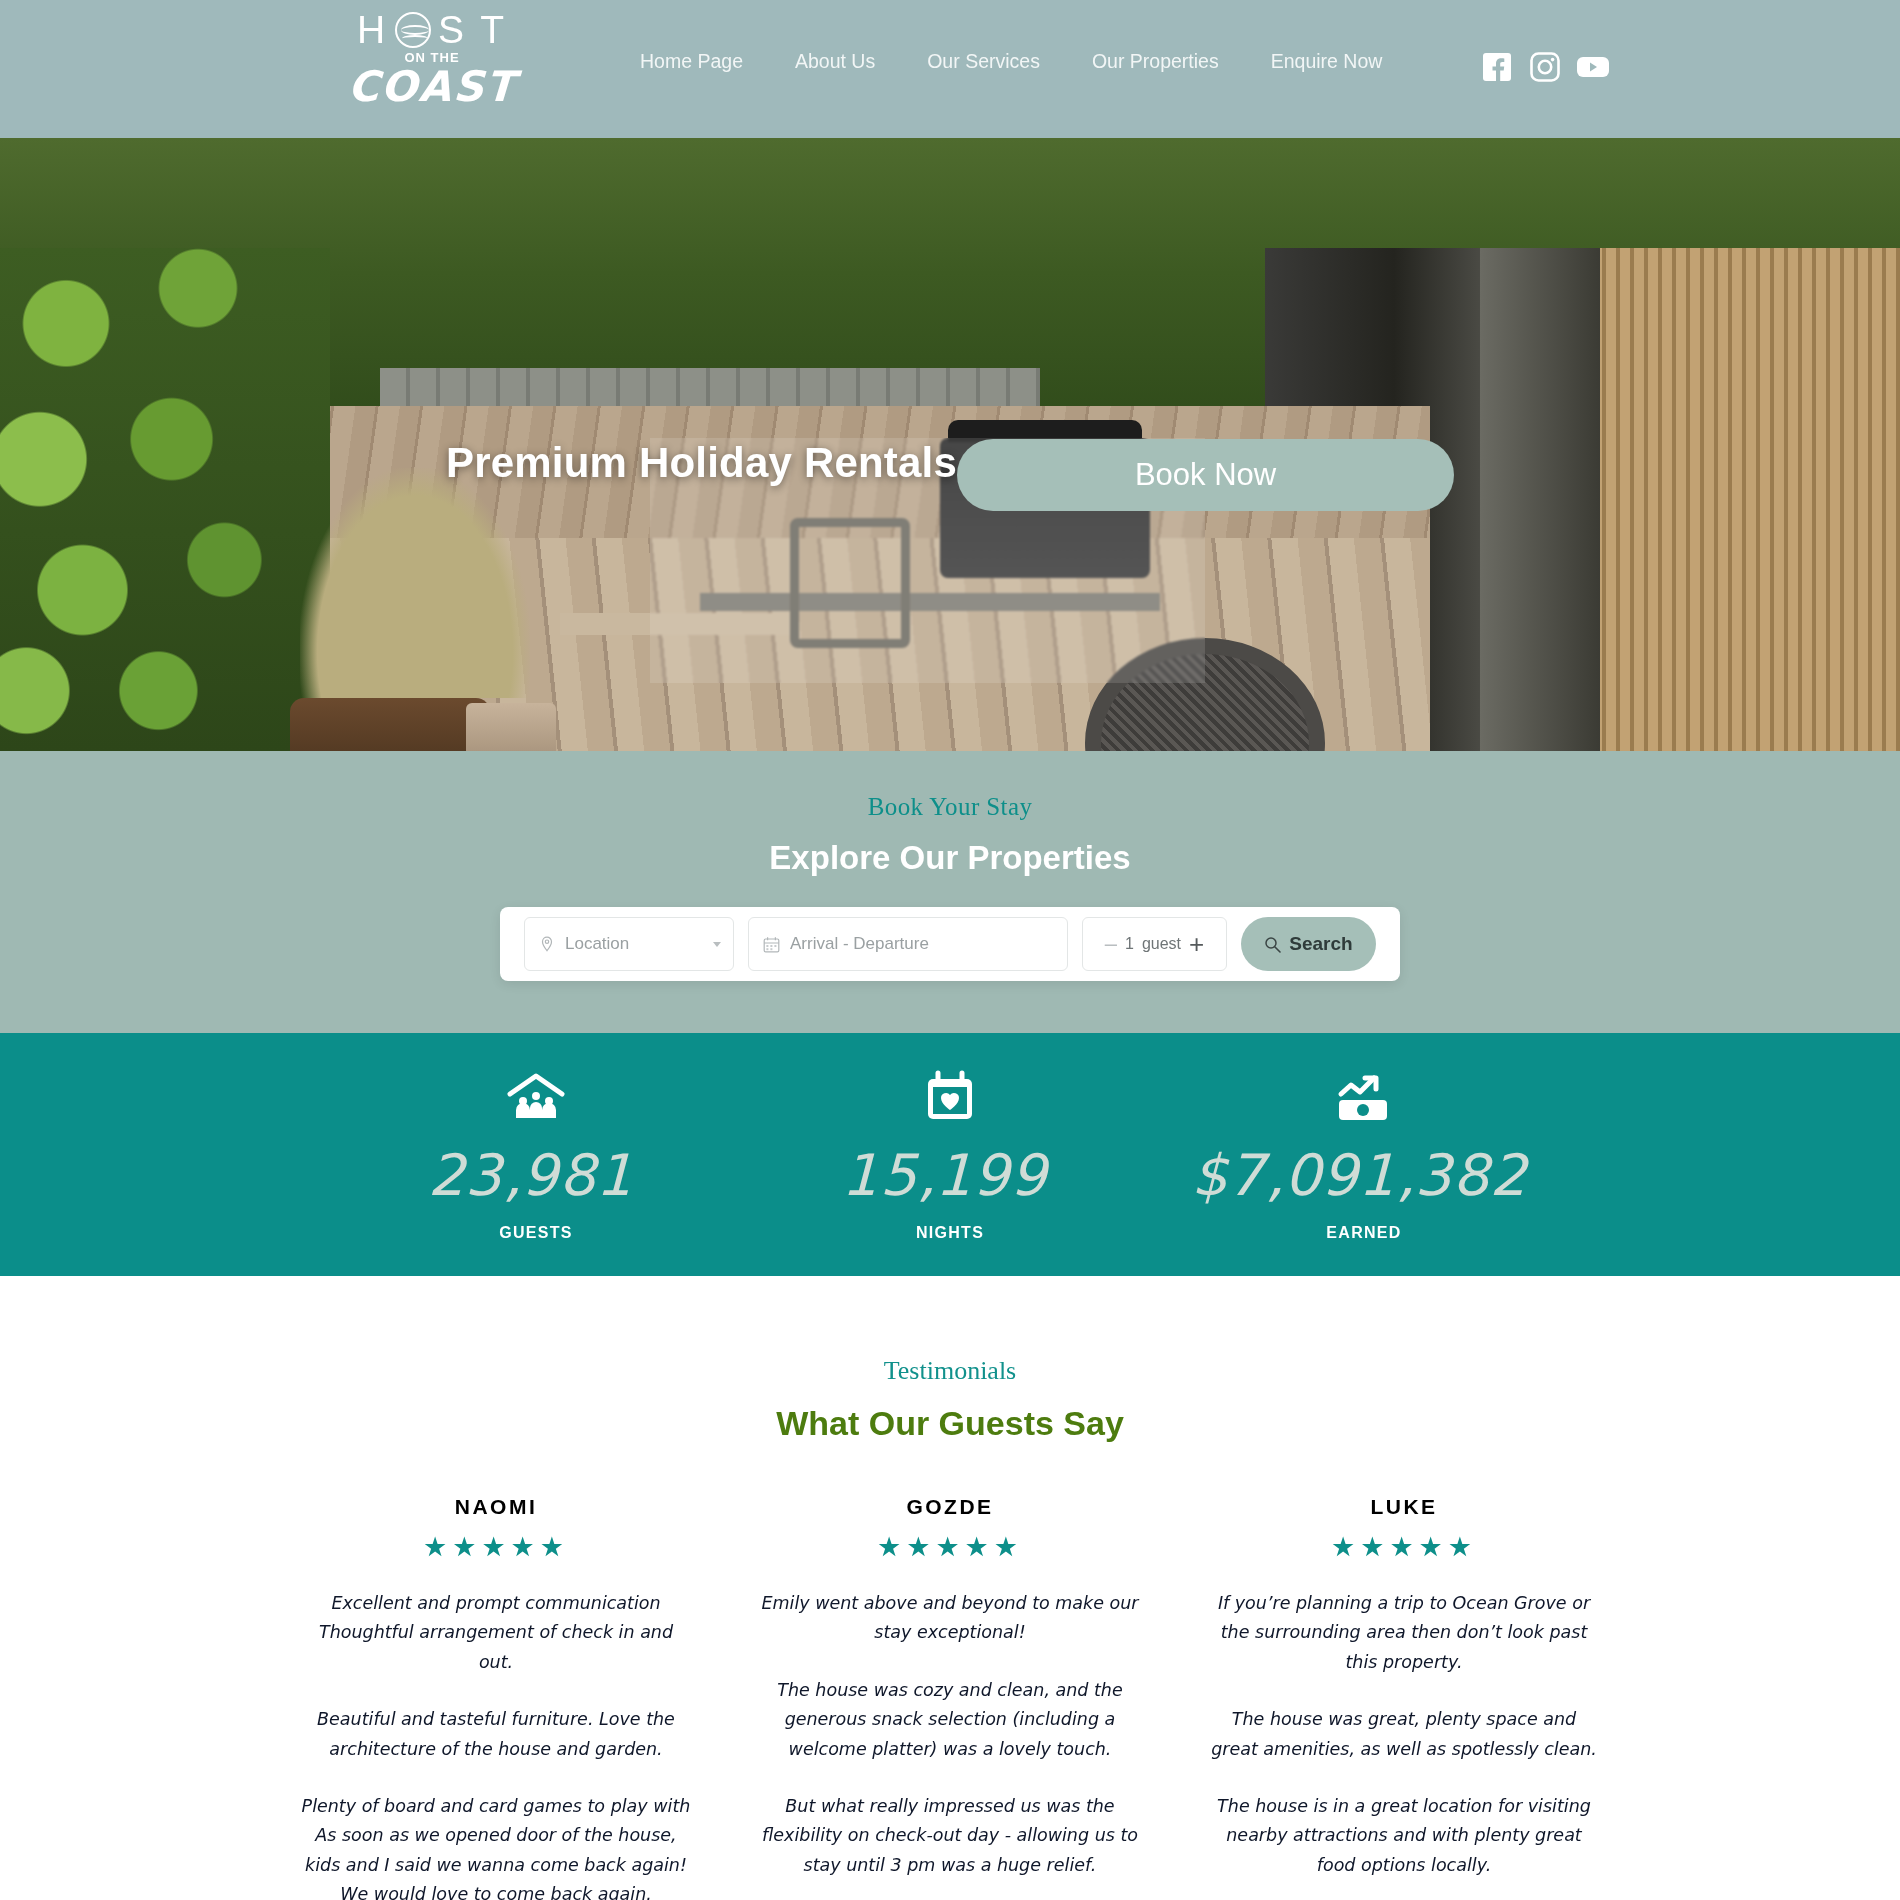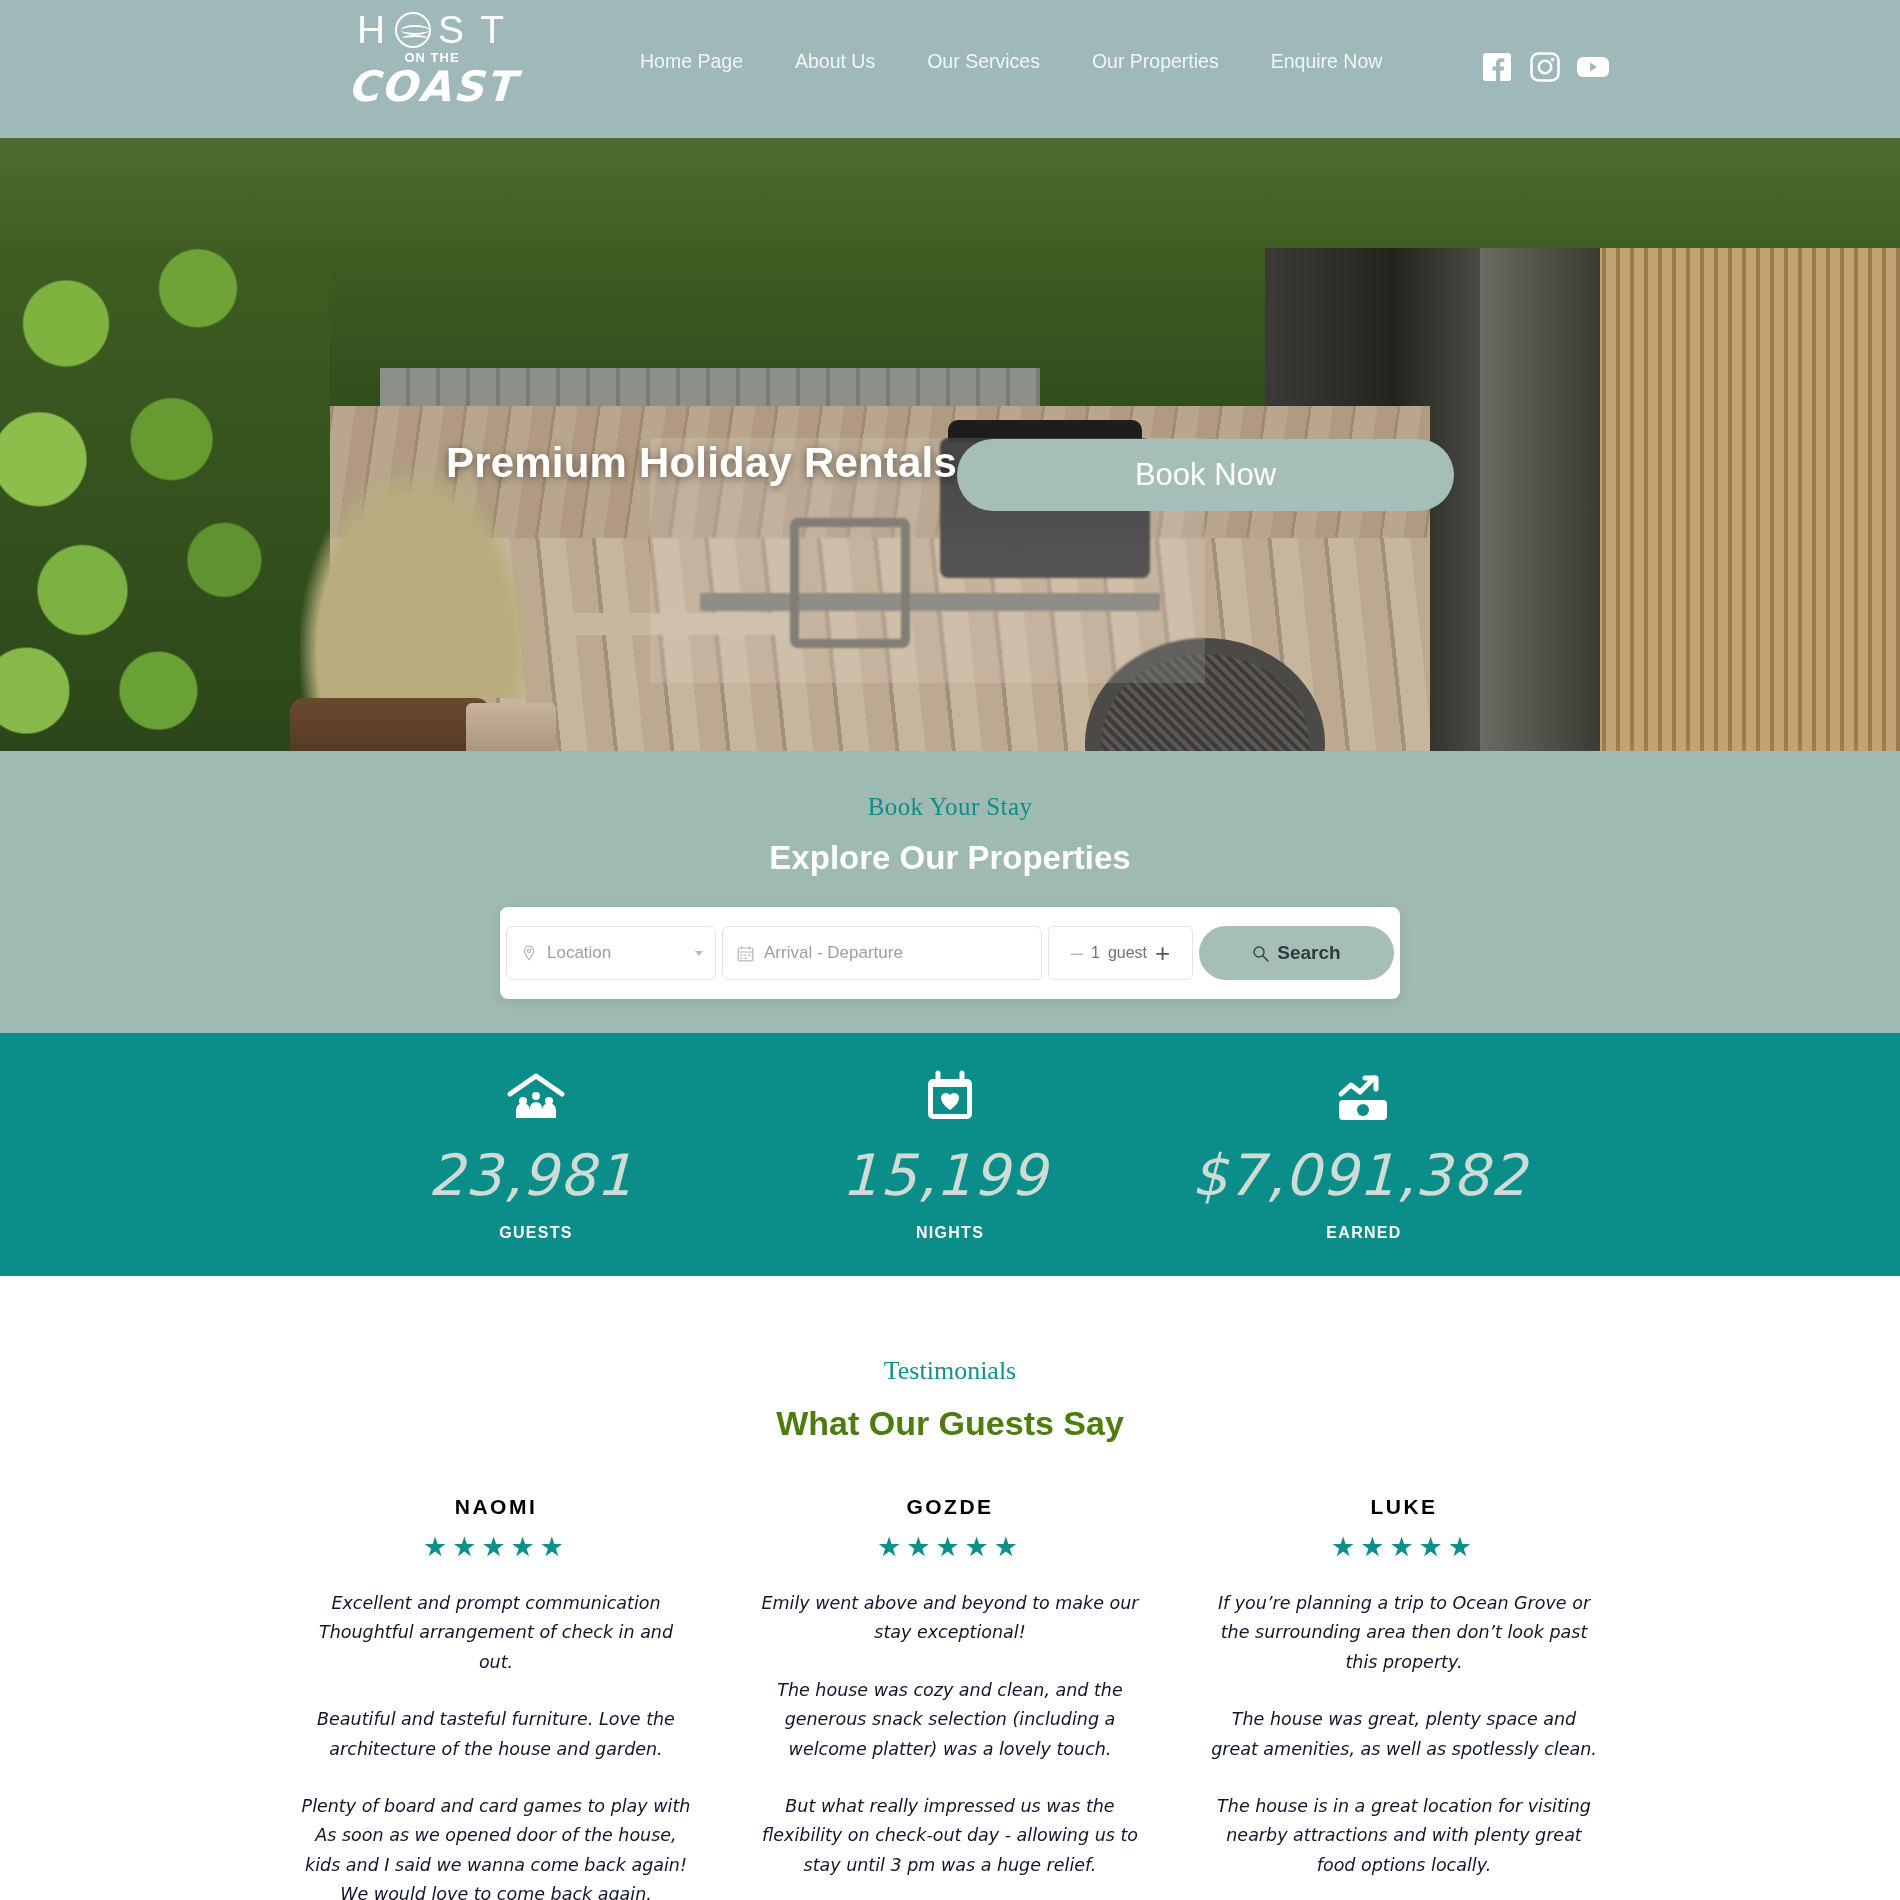--- a/index.html
+++ b/index.html
@@ -253,27 +253,27 @@
     letter-spacing: .4px;
   }
   .sec-title {
     color: #ffffff;
     font-size: 33px;
     font-weight: 700;
     margin-top: 18px;
   }
   .search-bar {
     margin-top: 30px;
-    width: 900px; height: 92px;
+    width: 900px; height: 74px;
     background: #ffffff;
     border-radius: 8px;
     box-shadow: 0 3px 12px rgba(0,0,0,.09);
     display: flex; align-items: center;
-    padding: 0 6px;
-    gap: 6px;
+    padding: 0 24px;
+    gap: 14px;
   }
   .field {
     height: 54px;
     border: 1px solid #e3e6e6;
     border-radius: 6px;
     display: flex; align-items: center;
     padding: 0 14px;
     gap: 10px;
     color: #9aa0a2;
     font-size: 17px;

